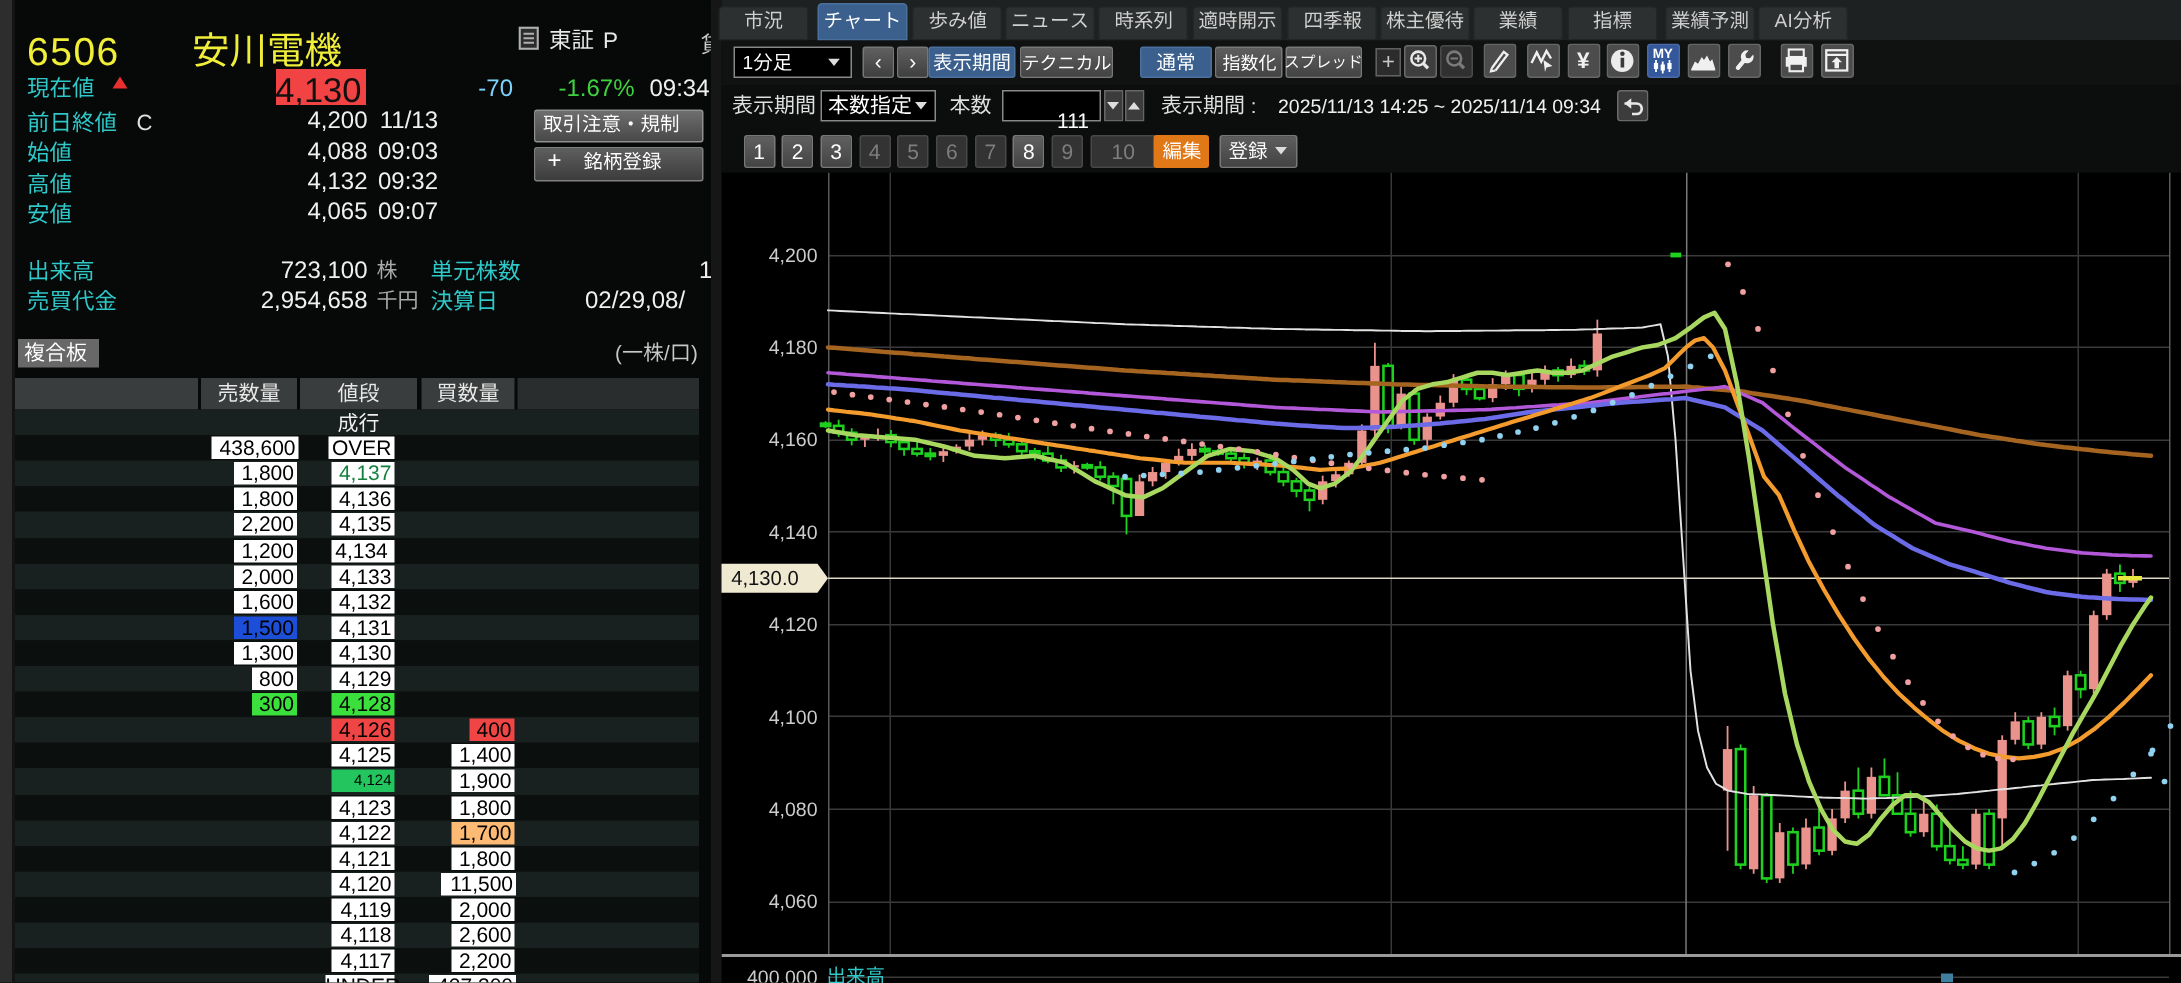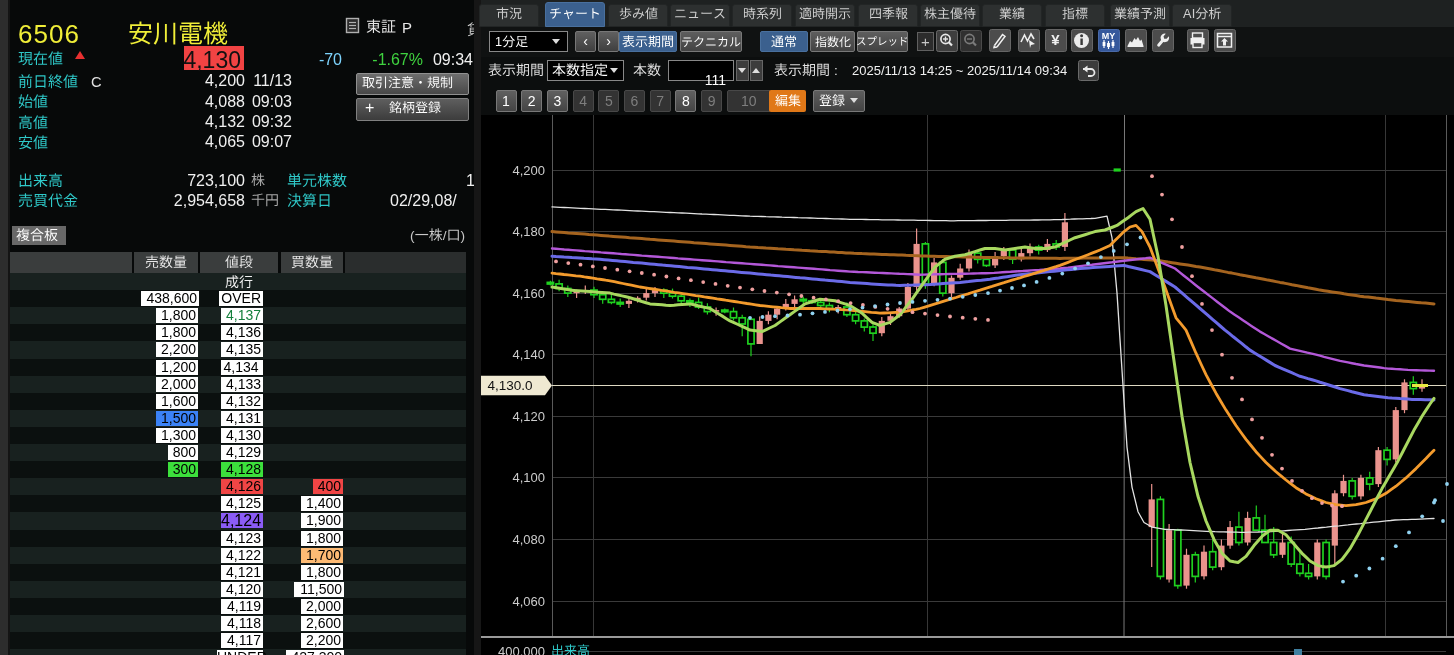--- a/index.html
+++ b/index.html
@@ -274,38 +274,38 @@
     <div class="ab" style="left:211px;top:359.5px;width:40px;height:15px;background:#ffffff;color:#000;font-size:14px;text-align:center;line-height:15px;padding-right:2px">4,134</div>
     <div class="ab" style="left:146px;top:359.5px;width:40px;height:15px;background:#ffffff;color:#000;font-size:14px;text-align:right;line-height:15px;padding-right:2px">1,200</div>
     <div class="ab" style="left:0px;top:375.6px;width:456px;height:17.6px;background:#18211f"></div>
     <div class="ab" style="left:211px;top:376.6px;width:40px;height:15px;background:#ffffff;color:#000;font-size:14px;text-align:right;line-height:15px;padding-right:2px">4,133</div>
     <div class="ab" style="left:146px;top:376.6px;width:40px;height:15px;background:#ffffff;color:#000;font-size:14px;text-align:right;line-height:15px;padding-right:2px">2,000</div>
     <div class="ab" style="left:0px;top:392.7px;width:456px;height:17.6px;background:#0b100f"></div>
     <div class="ab" style="left:211px;top:393.7px;width:40px;height:15px;background:#ffffff;color:#000;font-size:14px;text-align:right;line-height:15px;padding-right:2px">4,132</div>
     <div class="ab" style="left:146px;top:393.7px;width:40px;height:15px;background:#ffffff;color:#000;font-size:14px;text-align:right;line-height:15px;padding-right:2px">1,600</div>
     <div class="ab" style="left:0px;top:409.8px;width:456px;height:17.6px;background:#18211f"></div>
     <div class="ab" style="left:211px;top:410.8px;width:40px;height:15px;background:#ffffff;color:#000;font-size:14px;text-align:right;line-height:15px;padding-right:2px">4,131</div>
-    <div class="ab" style="left:146px;top:410.8px;width:40px;height:15px;background:#3b82f6;color:#000;font-size:14px;text-align:right;line-height:15px;padding-right:2px">1,500</div>
+    <div class="ab" style="left:146px;top:410.8px;width:40px;height:15px;background:#1d4ed8;color:#000;font-size:14px;text-align:right;line-height:15px;padding-right:2px">1,500</div>
     <div class="ab" style="left:0px;top:426.9px;width:456px;height:17.6px;background:#0b100f"></div>
     <div class="ab" style="left:211px;top:427.9px;width:40px;height:15px;background:#ffffff;color:#000;font-size:14px;text-align:right;line-height:15px;padding-right:2px">4,130</div>
     <div class="ab" style="left:146px;top:427.9px;width:40px;height:15px;background:#ffffff;color:#000;font-size:14px;text-align:right;line-height:15px;padding-right:2px">1,300</div>
     <div class="ab" style="left:0px;top:444.0px;width:456px;height:17.6px;background:#18211f"></div>
     <div class="ab" style="left:211px;top:445.0px;width:40px;height:15px;background:#ffffff;color:#000;font-size:14px;text-align:right;line-height:15px;padding-right:2px">4,129</div>
     <div class="ab" style="left:158px;top:445.0px;width:28px;height:15px;background:#ffffff;color:#000;font-size:14px;text-align:right;line-height:15px;padding-right:2px">800</div>
     <div class="ab" style="left:0px;top:461.1px;width:456px;height:17.6px;background:#0b100f"></div>
     <div class="ab" style="left:211px;top:462.1px;width:40px;height:15px;background:#3ce03c;color:#000;font-size:14px;text-align:right;line-height:15px;padding-right:2px">4,128</div>
     <div class="ab" style="left:158px;top:462.1px;width:28px;height:15px;background:#3ce03c;color:#000;font-size:14px;text-align:right;line-height:15px;padding-right:2px">300</div>
     <div class="ab" style="left:0px;top:478.2px;width:456px;height:17.6px;background:#18211f"></div>
     <div class="ab" style="left:211px;top:479.2px;width:40px;height:15px;background:#f04545;color:#000;font-size:14px;text-align:right;line-height:15px;padding-right:2px">4,126</div>
     <div class="ab" style="left:303px;top:479.2px;width:28px;height:15px;background:#f04545;color:#000;font-size:14px;text-align:right;line-height:15px;padding-right:2px">400</div>
     <div class="ab" style="left:0px;top:495.3px;width:456px;height:17.6px;background:#0b100f"></div>
     <div class="ab" style="left:211px;top:496.3px;width:40px;height:15px;background:#ffffff;color:#000;font-size:14px;text-align:right;line-height:15px;padding-right:2px">4,125</div>
     <div class="ab" style="left:291px;top:496.3px;width:40px;height:15px;background:#ffffff;color:#000;font-size:14px;text-align:right;line-height:15px;padding-right:2px">1,400</div>
     <div class="ab" style="left:0px;top:512.4px;width:456px;height:17.6px;background:#18211f"></div>
-    <div class="ab" style="left:211px;top:513.4px;width:40px;height:15px;background:#8b5cf6;color:#000;font-size:16px;text-align:right;line-height:15px;padding-right:2px">4,124</div>
+    <div class="ab" style="left:211px;top:513.4px;width:40px;height:15px;background:#22c55e;color:#000;font-size:10px;text-align:right;line-height:15px;padding-right:2px">4,124</div>
     <div class="ab" style="left:291px;top:513.4px;width:40px;height:15px;background:#ffffff;color:#000;font-size:14px;text-align:right;line-height:15px;padding-right:2px">1,900</div>
     <div class="ab" style="left:0px;top:529.5px;width:456px;height:17.6px;background:#0b100f"></div>
     <div class="ab" style="left:211px;top:530.5px;width:40px;height:15px;background:#ffffff;color:#000;font-size:14px;text-align:right;line-height:15px;padding-right:2px">4,123</div>
     <div class="ab" style="left:291px;top:530.5px;width:40px;height:15px;background:#ffffff;color:#000;font-size:14px;text-align:right;line-height:15px;padding-right:2px">1,800</div>
     <div class="ab" style="left:0px;top:546.6px;width:456px;height:17.6px;background:#18211f"></div>
     <div class="ab" style="left:211px;top:547.6px;width:40px;height:15px;background:#ffffff;color:#000;font-size:14px;text-align:right;line-height:15px;padding-right:2px">4,122</div>
     <div class="ab" style="left:291px;top:547.6px;width:40px;height:15px;background:#fdba74;color:#000;font-size:14px;text-align:right;line-height:15px;padding-right:2px">1,700</div>
     <div class="ab" style="left:0px;top:563.7px;width:456px;height:17.6px;background:#0b100f"></div>
     <div class="ab" style="left:211px;top:564.7px;width:40px;height:15px;background:#ffffff;color:#000;font-size:14px;text-align:right;line-height:15px;padding-right:2px">4,121</div>
     <div class="ab" style="left:291px;top:564.7px;width:40px;height:15px;background:#ffffff;color:#000;font-size:14px;text-align:right;line-height:15px;padding-right:2px">1,800</div>

